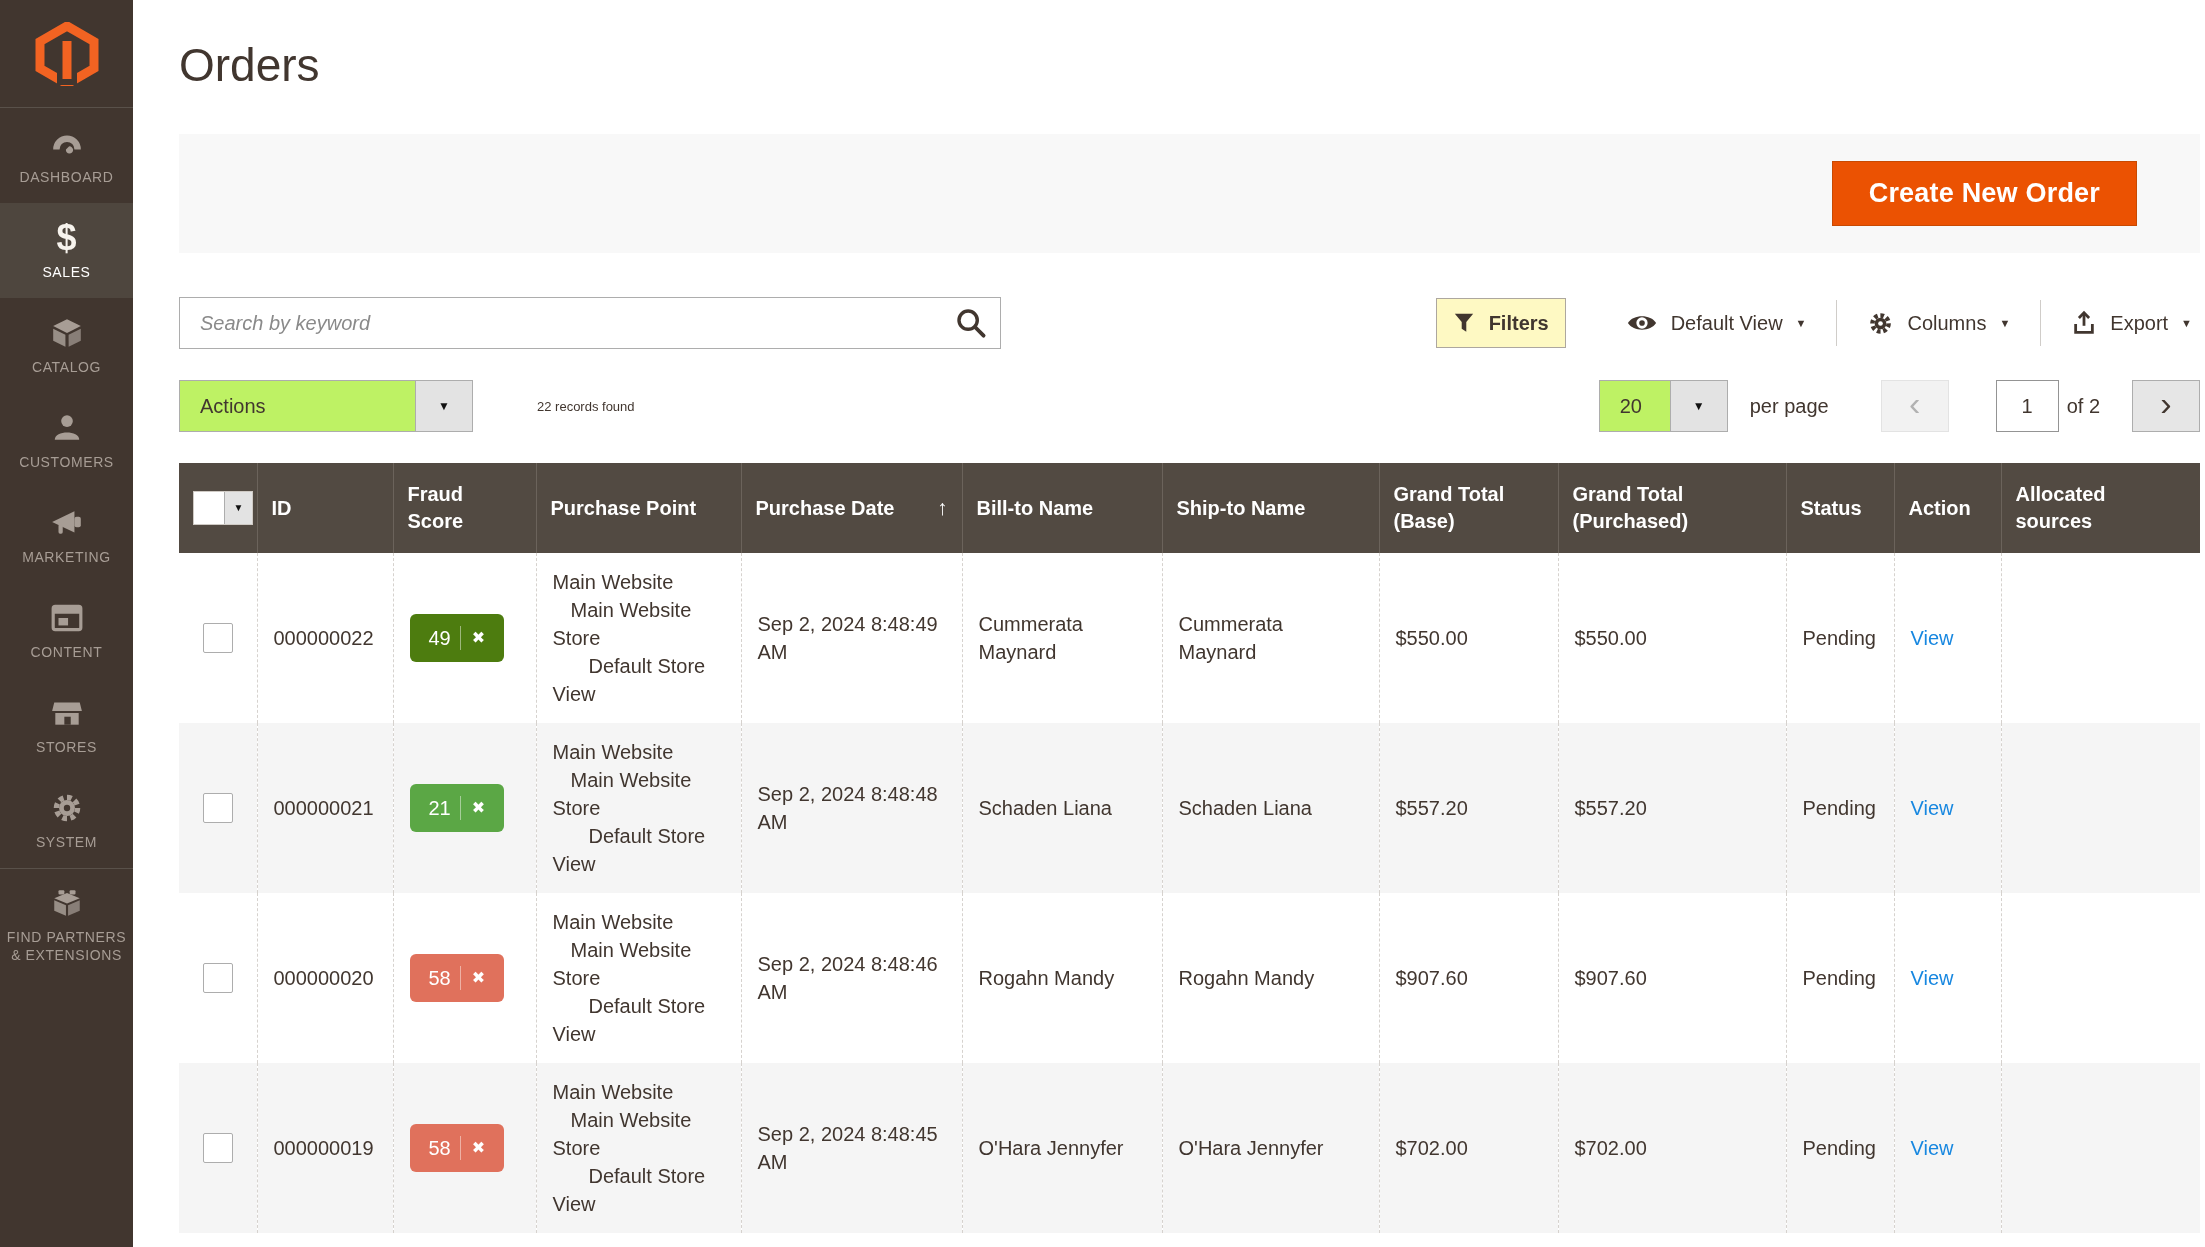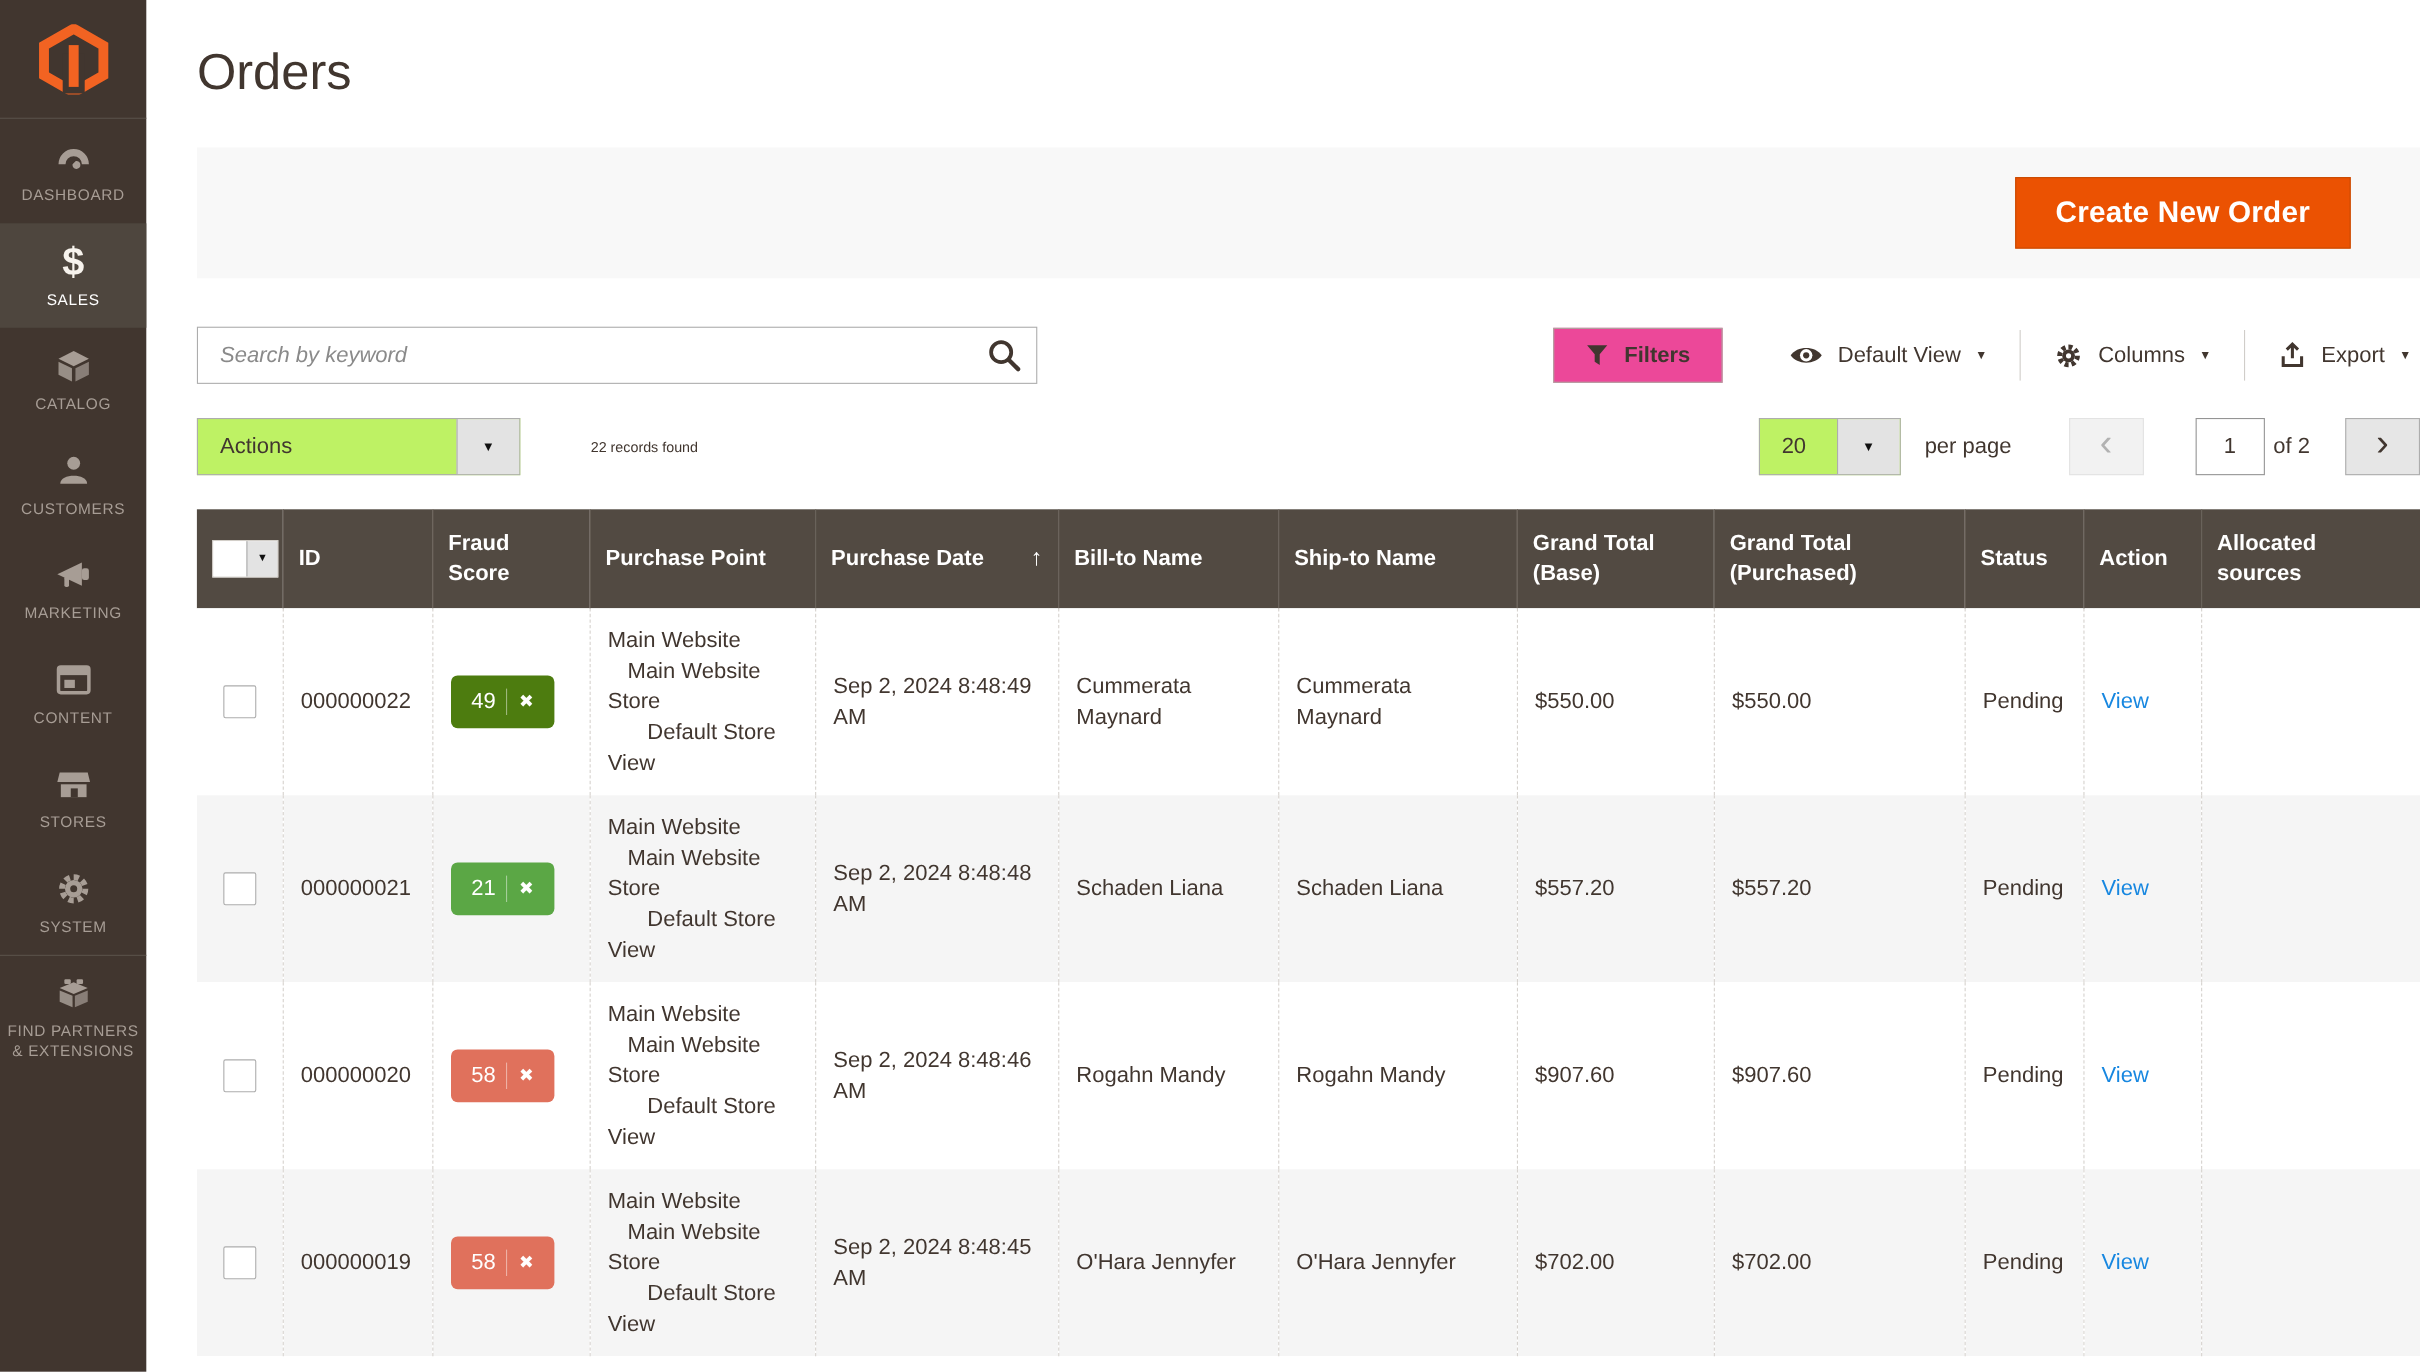--- a/index.html
+++ b/index.html
@@ -44,33 +44,33 @@
   .band { margin-top: 42px; height: 119px; background: #f8f8f8; position: relative; }
   .create-btn {
     position: absolute; right: 63px; top: 27px; height: 65px;
     background: #eb5202; color: #fff; border: 1px solid #c84a02;
     font-size: 27px; font-weight: bold; padding: 0 36px;
     font-family: inherit; cursor: pointer; letter-spacing: .2px;
   }
 
   
   .search-row { margin-top: 44px; display: flex; justify-content: space-between; align-items: center; }
-  .search-box { position: relative; width: 764px; height: 52px; }
+  .search-box { position: relative; width: 822px; height: 52px; }
   .search-box input {
     width: 100%; height: 100%; border: 1px solid #adadad; background: #fff;
     font-family: inherit; font-size: 20px; padding: 0 60px 0 20px; color: #41362f; outline: none;
   }
   .search-box input::placeholder { font-style: italic; color: #8a8a8a; }
   .search-btn { position: absolute; right: 14px; top: 10px; width: 32px; height: 32px; background: none; border: none; cursor: pointer; }
 
   .toolbar-right { display: flex; align-items: center; }
   .filters-btn {
     display: flex; align-items: center; gap: 14px;
-    background: #ec4899; border: 1px solid #ada79f;
-    height: 50px; padding: 0 28px; font-family: inherit; font-size: 20px;
+    background: #fef9c3; border: 1px solid #ada79f;
+    height: 50px; padding: 0 16px; font-family: inherit; font-size: 20px;
     color: #41362f; font-weight: bold; cursor: pointer;
   }
   .tool-group { display: flex; align-items: center; gap: 13px; padding: 0 30px; cursor: pointer; }
   .tool-label { font-size: 20px; color: #41362f; }
   .caret { font-size: 11px; color: #41362f; line-height: 1; }
   .v-div { width: 1px; height: 46px; background: #d0cdc9; }
 
   
   .controls-row { margin-top: 31px; display: flex; justify-content: space-between; align-items: center; }
   .controls-left { display: flex; align-items: center; }

